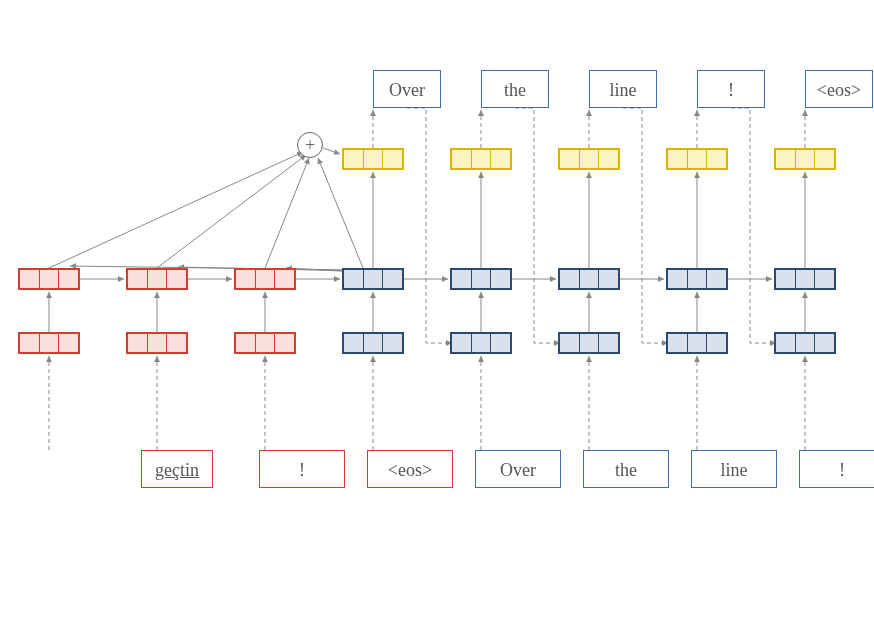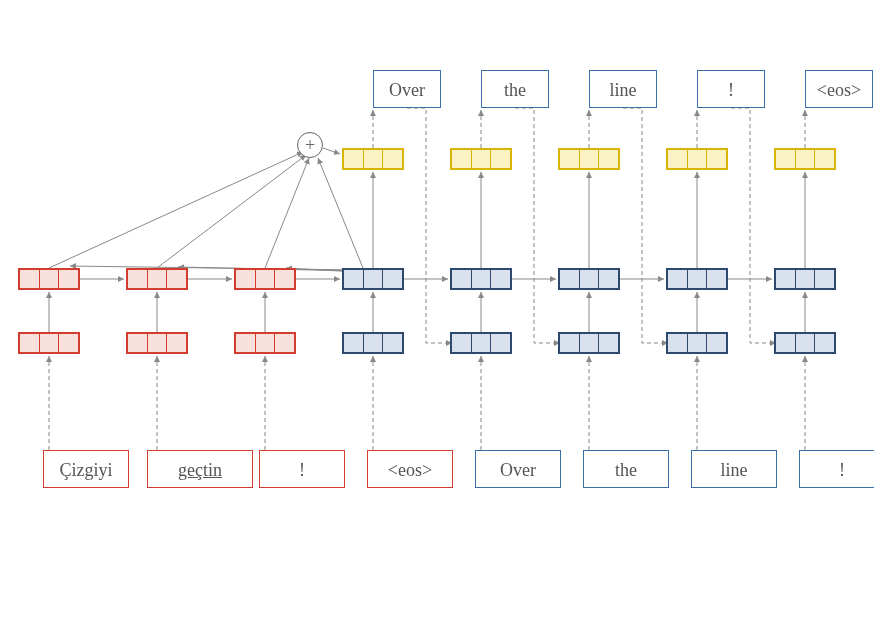--- a/index.html
+++ b/index.html
@@ -266,22 +266,21 @@
       <div class="cell"></div>
       <div class="cell"></div>
     </div>
 
   <div class="token-box token-blue" style="left:330px; top:0; width:68px;">Over</div>
   <div class="token-box token-blue" style="left:438px; top:0; width:68px;">the</div>
   <div class="token-box token-blue" style="left:546px; top:0; width:68px;">line</div>
   <div class="token-box token-blue" style="left:654px; top:0; width:68px;">!</div>
   <div class="token-box token-blue" style="left:762px; top:0; width:68px;">&lt;eos&gt;</div>
 
-  <div class="token-box token-red" style="left:0px;   top:380px; width:86px;">Çizgiyi</div>
-  <div class="token-box token-red" style="left:104px; top:380px; width:106px;text-decoration:underline;">geçtin</div>
+  <div class="token-box token-red" style="left:98px; top:380px; width:72px;text-decoration:underline;">geçtin</div>
   <div class="token-box token-red" style="left:216px; top:380px; width:86px;">!</div>
   <div class="token-box token-red" style="left:324px; top:380px; width:86px;">&lt;eos&gt;</div>
   <div class="token-box token-blue" style="left:432px; top:380px; width:86px;">Over</div>
   <div class="token-box token-blue" style="left:540px; top:380px; width:86px;">the</div>
   <div class="token-box token-blue" style="left:648px; top:380px; width:86px;">line</div>
   <div class="token-box token-blue" style="left:756px; top:380px; width:86px;">!</div>
 
 </div>
 
 </body></html>

